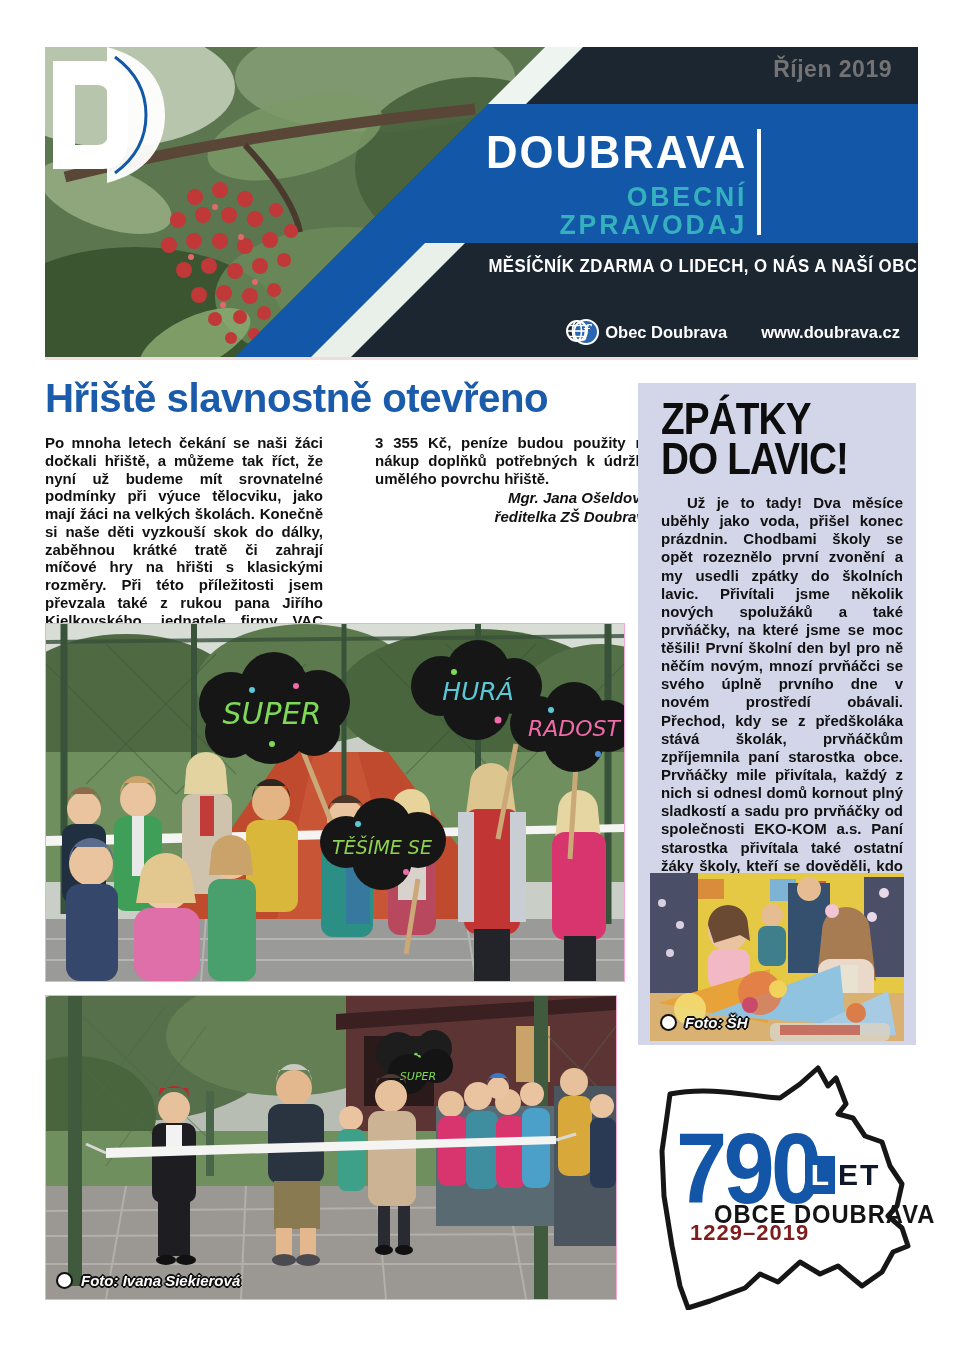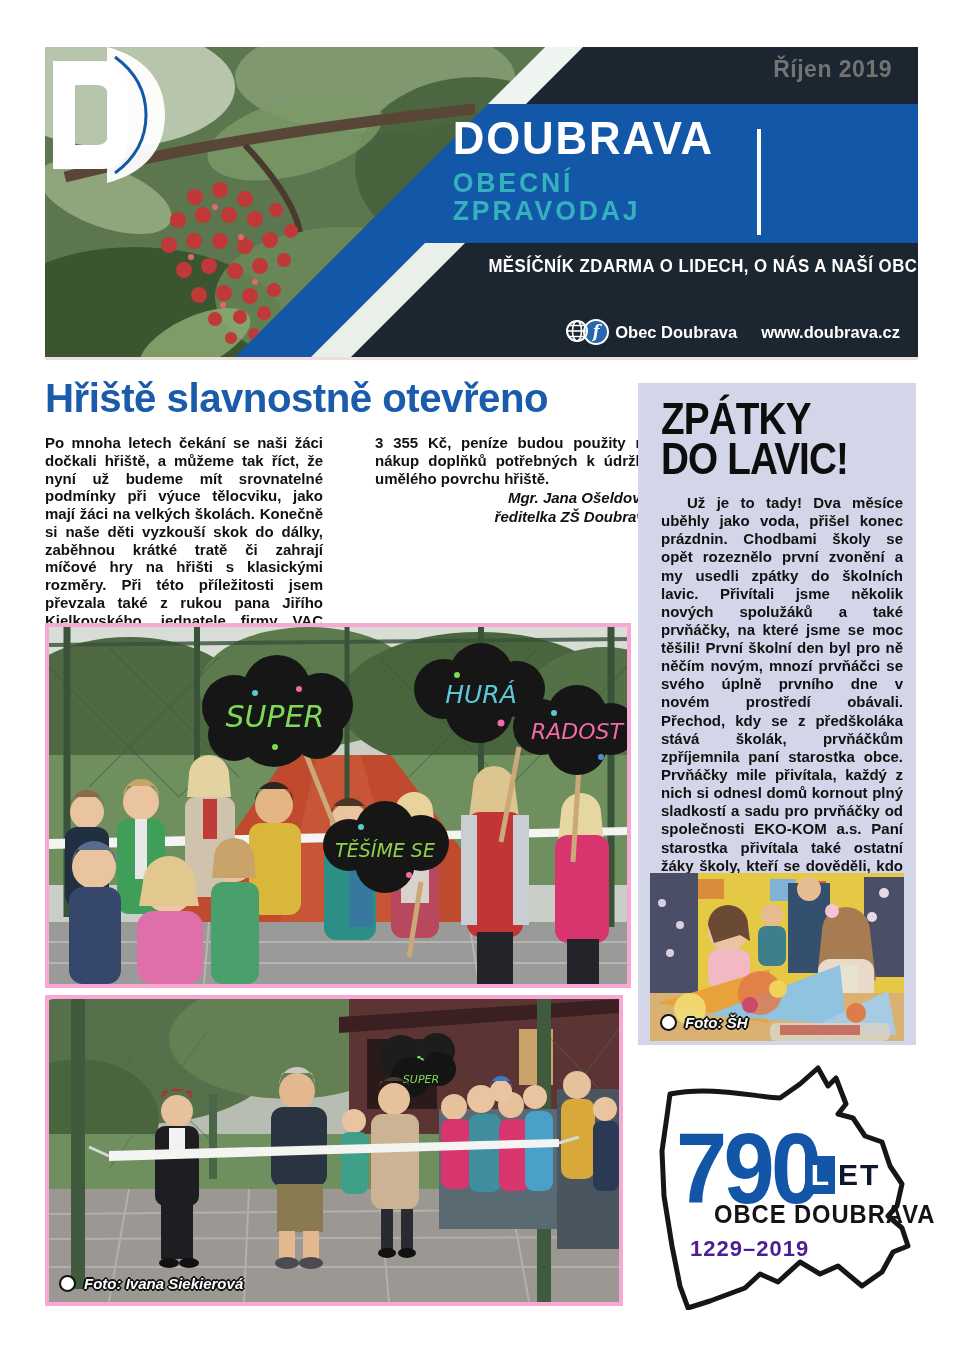--- a/index.html
+++ b/index.html
@@ -3,29 +3,29 @@
 <meta charset="utf-8">
 <style>
   html,body{margin:0;padding:0;background:#fff;}
   body{font-family:"Liberation Sans", sans-serif;}
   .page{position:relative;width:960px;height:1357px;background:#fff;overflow:hidden;}
 
   
   .masthead{position:absolute;left:45px;top:47px;width:873px;height:310px;border-bottom:3px solid #f0dcdc;}
   .masthead svg{position:absolute;left:0;top:0;}
   .issue-date{position:absolute;top:9px;right:26px;color:#737373;font-size:23px;font-weight:bold;letter-spacing:.5px;}
-  .mast-titles{position:absolute;left:400px;top:68px;width:310px;text-align:left;}
+  .mast-titles{position:absolute;left:400px;top:82px;width:310px;text-align:right;}
   .mast-title{color:#fff;font-size:46px;font-weight:bold;letter-spacing:2px;line-height:1;transform:scaleX(.95);transform-origin:center;}
   .mast-sub{color:#35b0bd;font-size:28px;font-weight:bold;letter-spacing:3px;line-height:1;margin-top:8px;transform:scaleX(.95);transform-origin:center;}
   .mast-sep{position:absolute;left:712px;top:82px;width:4px;height:106px;background:#fff;}
   .mast-logo{position:absolute;left:732px;top:62px;}
   .tagline{position:absolute;left:435px;top:209px;width:420px;text-align:center;color:#fff;font-size:17.5px;font-weight:bold;letter-spacing:.5px;transform:scaleX(.96);transform-origin:center;white-space:nowrap;}
   .social-row{position:absolute;left:520px;top:272px;width:335px;display:flex;justify-content:flex-end;align-items:center;gap:8px;color:#fff;font-size:16.5px;font-weight:bold;}
   .social-item{display:flex;align-items:center;gap:6px;}
-  .social-item + .social-item{margin-left:16px;}
+  .social-item + .social-item{margin-left:26px;}
   .fb-badge{width:22px;height:22px;border-radius:50%;background:#2a66b0;border:2px solid #fff;color:#fff;
     font-family:"DejaVu Serif",serif;font-weight:bold;font-style:italic;font-size:16px;line-height:21px;text-align:center;}
 
   
   .headline{position:absolute;left:45px;top:378px;width:585px;color:#1b5bab;font-size:41px;font-weight:bold;letter-spacing:-.5px;line-height:1;transform:scaleX(.98);transform-origin:left;white-space:nowrap;}
   .col{position:absolute;top:434px;width:278px;font-size:15px;line-height:1.185;font-weight:bold;text-align:justify;color:#111;}
   .col1{left:45px;}
   .col2{left:336px;margin-left:39px;}
   .col p{margin:0;}
   .sig{margin-top:2px;text-align:right;font-style:italic;}
@@ -35,37 +35,37 @@
   .sidebar{position:absolute;left:638px;top:383px;width:278px;height:662px;background:#d3d5e9;}
   .sidebar-inner{padding:10px 13px 0 23px;}
   .sb-title{color:#0d0d0d;font-size:44px;font-weight:bold;letter-spacing:-1px;line-height:.92;transform:scaleX(.88);transform-origin:left;white-space:nowrap;margin-top:6px;}
   .sb-body{margin-top:14px;font-size:15px;line-height:1.21;font-weight:bold;text-align:justify;color:#111;}
   .sb-body p{margin:0;}
   .indent{text-indent:26px;}
   .sb-sig{text-align:right;font-style:italic;font-weight:bold;font-size:15px;margin-top:1px;}
   .sb-photo{position:absolute;left:12px;top:490px;width:254px;height:168px;}
 
   
-  .photo{position:absolute;border:4px solid #f9a8d4;}
+  .photo{position:absolute;border:1px solid #f9a8d4;}
   .photo-main{left:45px;top:623px;width:578px;height:357px;}
   .photo-ribbon{left:45px;top:995px;width:570px;height:303px;}
   .caption{position:absolute;left:12px;bottom:10px;display:flex;align-items:center;gap:10px;}
   .caption-dot{width:13px;height:13px;border-radius:50%;background:#fff;box-shadow:0 0 0 2px #111;}
   .caption-text{color:#fff;font-size:15px;font-weight:bold;font-style:italic;
     text-shadow:-2px 0 0 #111,2px 0 0 #111,0 -2px 0 #111,0 2px 0 #111,-1px -1px 0 #111,1px 1px 0 #111,-1px 1px 0 #111,1px -1px 0 #111;text-align:center;}
 
   
   .anniv{position:absolute;left:650px;top:1056px;width:268px;height:254px;}
   .anniv svg{position:absolute;left:0;top:0;}
   .anniv-number{position:absolute;left:26px;top:62px;color:#1356a8;font-size:100px;font-weight:bold;letter-spacing:-4px;line-height:1;transform:scaleX(.92);transform-origin:left;}
   .anniv-let{position:absolute;left:155px;top:100px;display:flex;align-items:center;}
   .anniv-l{width:30px;height:38px;background:#1356a8;color:#fff;font-size:30px;font-weight:bold;text-align:center;line-height:38px;}
   .anniv-et{color:#0f172a;font-size:30px;font-weight:bold;letter-spacing:2px;margin-left:3px;}
   .anniv-line{position:absolute;left:64px;top:144px;color:#141414;font-size:25px;font-weight:bold;letter-spacing:1px;transform:scaleX(.95);transform-origin:left;white-space:nowrap;}
-  .anniv-years{position:absolute;left:40px;top:180px;color:#4c1d95;font-size:22px;font-weight:bold;letter-spacing:1px;}
+  .anniv-years{position:absolute;left:40px;top:164px;color:#7f1d1d;font-size:22px;font-weight:bold;letter-spacing:1px;}
 </style>
 </head>
 <body>
 
 <div class="page">
 
   <div class="masthead">
     <svg width="873" height="310" viewBox="0 0 873 310">
       <rect x="0" y="0" width="873" height="310" fill="#1c2631"></rect>
 

